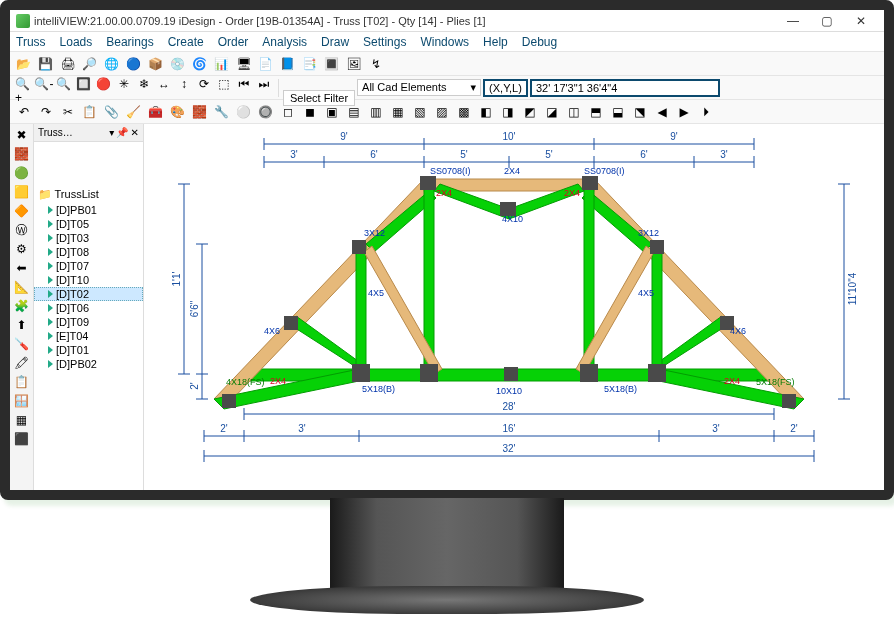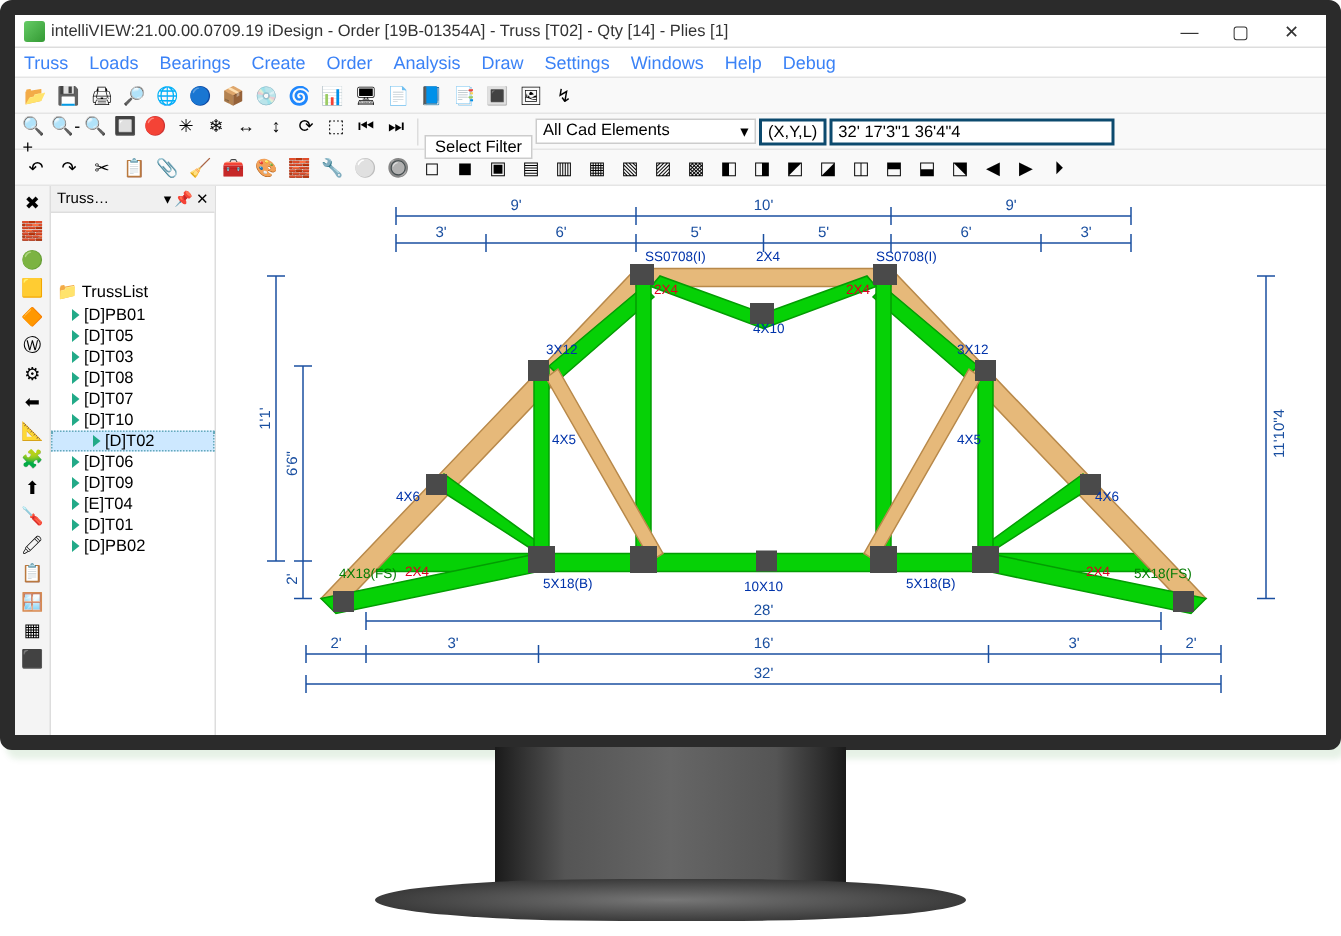--- a/index.html
+++ b/index.html
@@ -9,41 +9,41 @@
   .monitor-stand { position: absolute; top: 498px; left: 330px; width: 234px; height: 100px; background: linear-gradient(to right,#1a1a1a,#555 20%,#666 50%,#555 80%,#1a1a1a); }
   .monitor-stand::after { content:""; position:absolute; bottom:-16px; left:-80px; width:394px; height:28px; background: radial-gradient(ellipse at center,#777,#222); border-radius: 50% / 60%; }
 
   
   .titlebar { height: 22px; padding: 0 6px; display: flex; align-items: center; border-bottom: 1px solid #ddd; font-size: 11px; color: #333; }
   .titlebar .ico { width:14px; height:14px; background:linear-gradient(135deg,#6c6,#393); border-radius:2px; margin-right:4px; display:inline-block; }
   .win-controls { margin-left: auto; display: flex; }
   .win-btn { width: 34px; height: 20px; display:flex; align-items:center; justify-content:center; font-size:12px; color:#333; }
 
   
-  .menubar { height: 20px; display:flex; align-items:center; padding: 0 6px; gap: 14px; font-size: 12px; color:#3b82f6; border-bottom:1px solid #e5e5e5; }
+  .menubar { height: 20px; display:flex; align-items:center; padding: 0 6px; gap: 14px; font-size: 12px; color:#0c4a6e; border-bottom:1px solid #e5e5e5; }
 
   
   .toolbar { height: 24px; display:flex; align-items:center; padding:0 4px; gap:2px; border-bottom:1px solid #e5e5e5; background:#f9f9f9; }
   .tbtn { width:20px; height:20px; display:inline-flex; align-items:center; justify-content:center; border:1px solid transparent; border-radius:2px; font-size:12px; }
   .sep { width:1px; height:18px; background:#ddd; margin:0 2px; }
   .filter-lbl { font-size:11px; border:1px solid #ccc; padding:1px 6px; background:#fff;margin-top:20px; }
-  .filter-sel { font-size:11px; border:1px solid #ccc; padding:1px 4px; width:147px; background:#fff; }
+  .filter-sel { font-size:11px; border:1px solid #ccc; padding:1px 4px; width:124px; background:#fff; }
   .coord-box { font-size:11px; border:2px solid #0c4a6e; padding:1px 4px; background:#fff; }
 
   
   .body-row { display:flex; height: calc(100% - 22px - 20px - 24px - 24px - 24px); }
   .side-icons { width:24px; background:#f4f4f4; border-right:1px solid #ddd; display:flex; flex-direction:column; align-items:center; gap:1px; padding-top:2px; }
   .side-icons .ic { width:18px; height:18px; display:flex; align-items:center; justify-content:center; font-size:12px; }
 
   .panel { width:110px; border-right:1px solid #ddd; background:#fff; display:flex; flex-direction:column; }
   .panel-hdr { height:18px; background:#f0f0f0; border-bottom:1px solid #ddd; display:flex; align-items:center; font-size:10px; padding:0 4px; gap:2px; }
   .panel-hdr .spacer{flex:1}
   .panel-root { padding:2px 4px; font-size:11px;margin-top:44px; }
   .tree-item { display:flex; align-items:center; gap:3px; padding:1px 2px 1px 14px; font-size:11px; cursor:default; }
-  .tree-item.sel { background:#cde8ff; border:1px dotted #6ab; padding:0 1px 0 27px; }
+  .tree-item.sel { background:#cde8ff; border:1px dotted #6ab; padding:0 1px 0 13px; }
   .tri { width:0;height:0;border-left:5px solid #2a8; border-top:4px solid transparent; border-bottom:4px solid transparent; display:inline-block; }
 
   .canvas { flex:1; position:relative; background:#fff; overflow:hidden; }
 
   
   svg.truss { position:absolute; top:0; left:0; }
 
   .dim-text { font-size:10px; fill:#1a4fa0; text-anchor:middle; }
   .dim-line { stroke:#1a4fa0; stroke-width:1; }
   .wood1 { fill:#e6b97a; stroke:#b8894a; }

